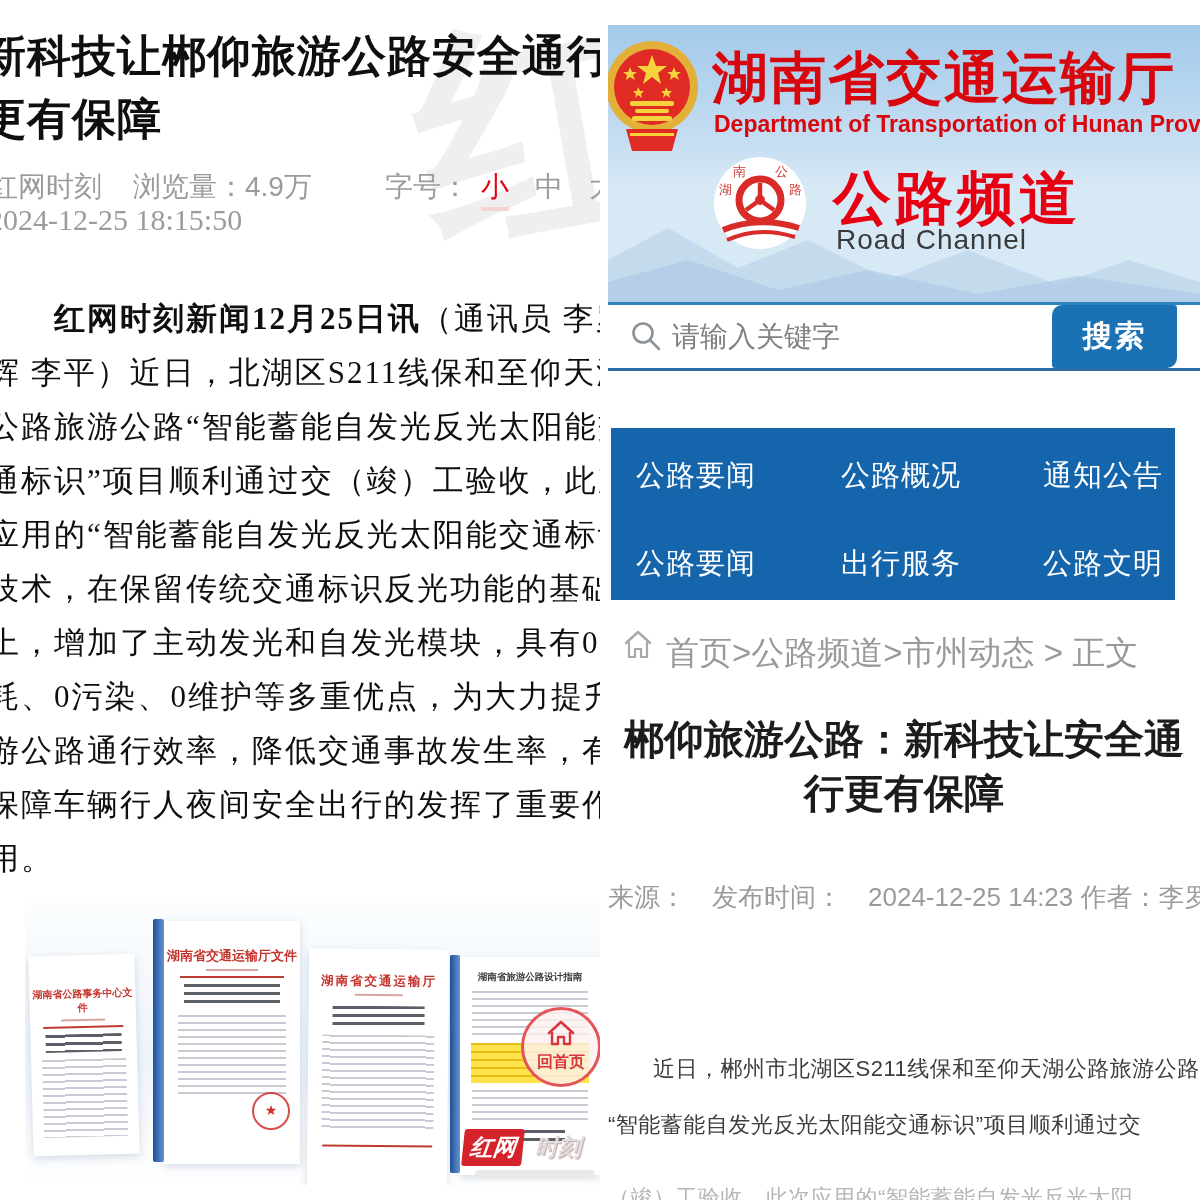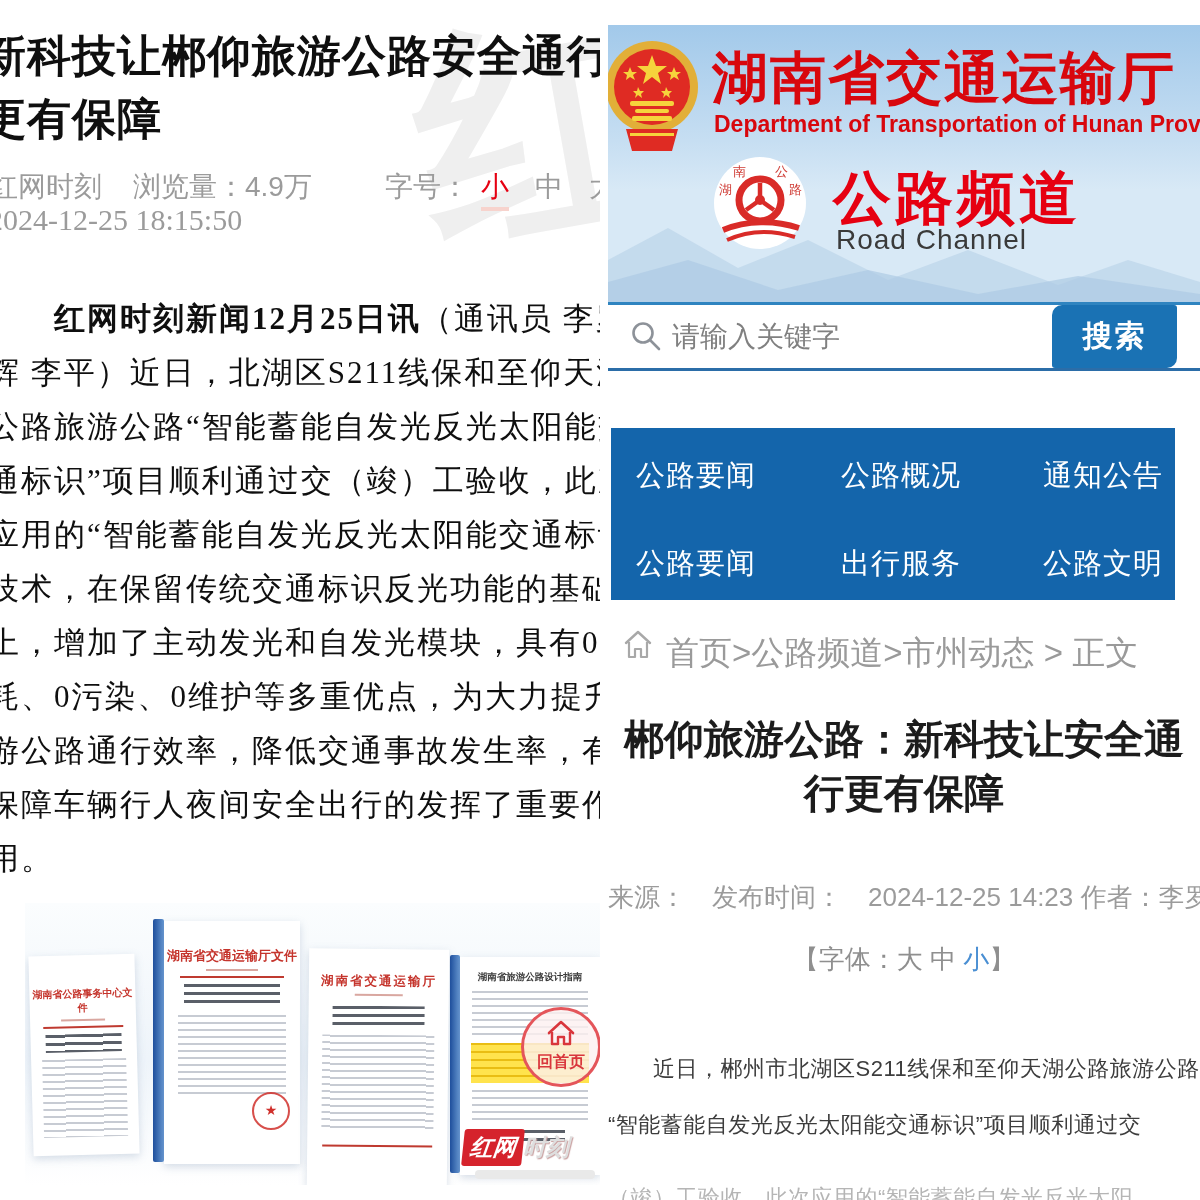--- a/index.html
+++ b/index.html
@@ -41,21 +41,21 @@
   #doc2-seal{position:absolute;right:10px;bottom:34px;width:34px;height:34px;border:2px solid rgba(208,48,44,.85);
              border-radius:50%;color:#d0302c;font-size:14px;text-align:center;line-height:32px;}
   #doc4-highlight{margin:6px auto 0;width:118px;height:40px;background:
       repeating-linear-gradient(#e9bd13 0 2px,#ffe34d 2px 8px);}
   #home-circle{left:496px;top:104px;width:74px;height:74px;border:3px solid #e4555a;border-radius:50%;
                background:rgba(253,240,240,.8);text-align:center;cursor:pointer;}
   #home-circle .hc-label{display:block;margin-top:2px;font-size:16px;font-weight:bold;color:#d9363c;}
   #rednet-logo{left:438px;top:226px;white-space:nowrap;}
   #rednet-box{display:inline-block;background:#d5232c;color:#fff;font-weight:bold;font-style:italic;
               font-size:23px;padding:3px 7px;border-radius:3px;transform:skewX(-6deg);}
-  #rednet-right{display:inline-block;margin-left:0;color:#dedede;font-weight:bold;font-style:italic;
+  #rednet-right{display:inline-block;margin-left:12px;color:#dedede;font-weight:bold;font-style:italic;
                 font-size:23px;text-shadow:1px 1px 1px #c9a0a0;}
   #rednet-tagline{margin:4px 0 0 12px;width:120px;height:9px;border-radius:4px;background:#e9e9e9;}
   
   #right-page{left:608px;top:0;width:592px;height:1200px;background:#fff;overflow:hidden;}
   #banner{left:0;top:25px;width:592px;height:165px;background:linear-gradient(180deg,#a2c9ea 0%,#c6def2 70%,#d8e9f6 100%);}
   #dept-title{left:104px;top:16px;font-size:56px;font-weight:bold;color:#d8070d;
               letter-spacing:2px;white-space:nowrap;}
   #dept-subtitle{left:106px;top:86px;font-size:23px;font-weight:bold;color:#d8070d;white-space:nowrap;}
   #channel-band{left:0;top:190px;width:592px;height:115px;background:#d8e9f6;overflow:hidden;}
   #wheel-logo{left:105px;top:156px;width:95px;height:95px;}
@@ -245,21 +245,18 @@
       <span id="breadcrumb-text">首页&gt;公路频道&gt;市州动态 &gt; 正文</span>
     </div>
 
     <div id="article-title" class="abs">
       <div>郴仰旅游公路：新科技让安全通</div>
       <div>行更有保障</div>
     </div>
 
     <div id="article-meta" class="abs">来源：　发布时间：　2024-12-25 14:23 作者：李罗辉、李平</div>
 
-    <div id="font-row" class="abs">
-      <span>【字体：大 中 </span><span class="fr-small">小</span><span>】</span>
-    </div>
 
     <div class="rbody-line" style="top:1054px;">　　近日，郴州市北湖区S211线保和至仰天湖公路旅游公路</div>
     <div class="rbody-line" style="top:1110px;">“智能蓄能自发光反光太阳能交通标识”项目顺利通过交</div>
     <div class="rbody-line" style="top:1183px;color:#b5b5b5;">（竣）工验收，此次应用的“智能蓄能自发光反光太阳</div>
   </div>
 </div>
 
 </body></html>

